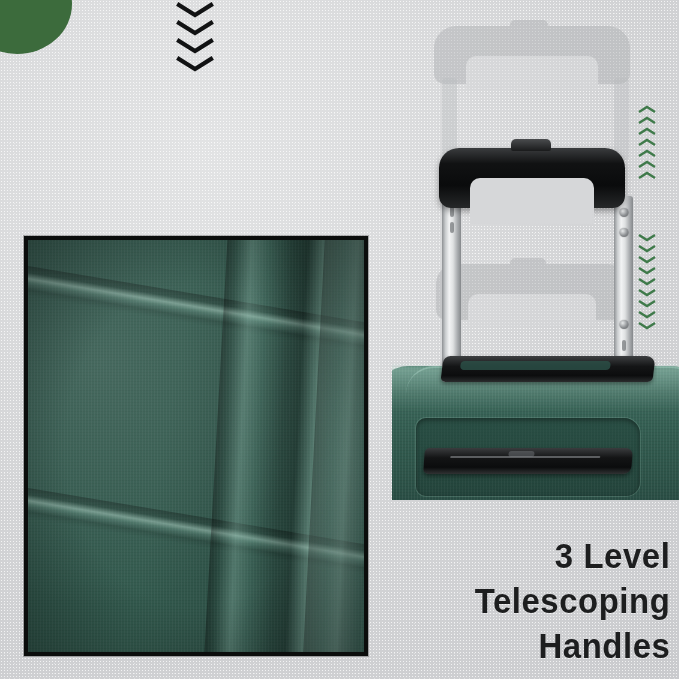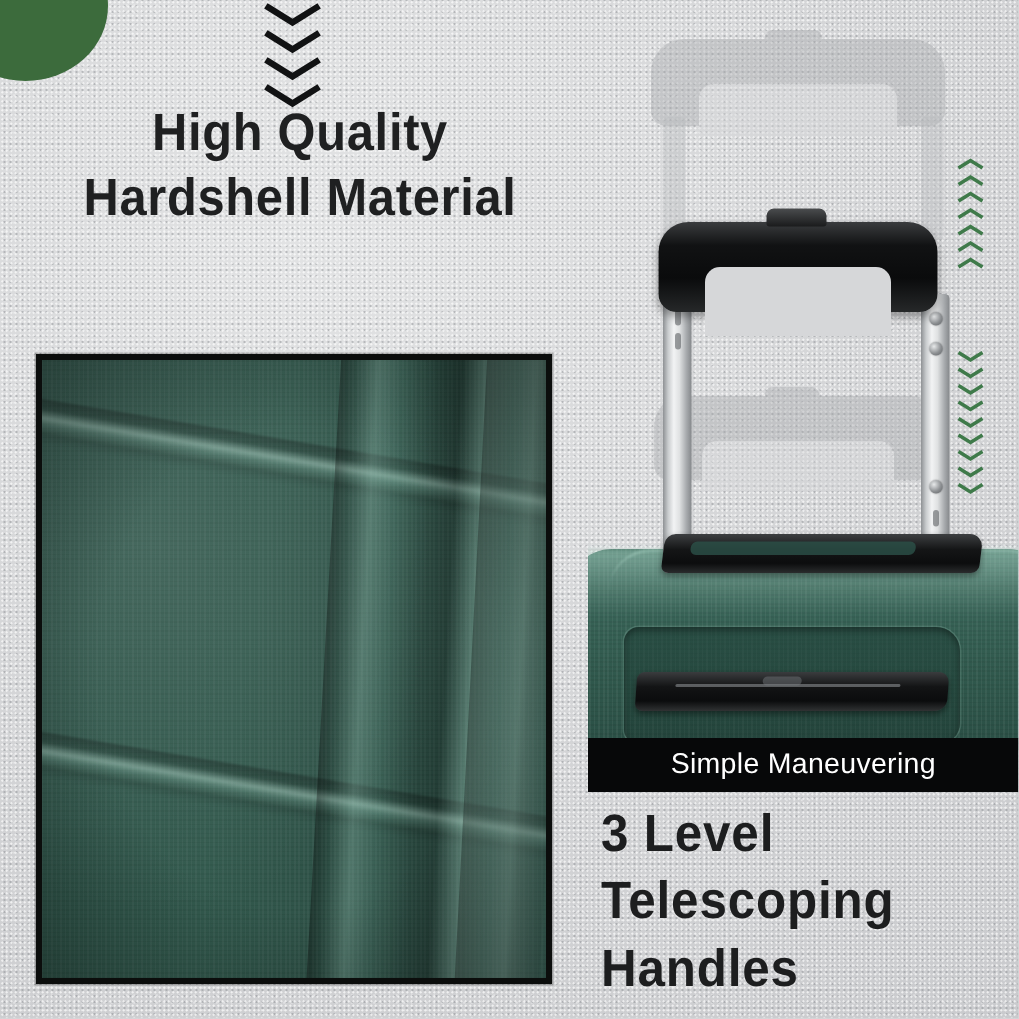--- a/index.html
+++ b/index.html
@@ -260,21 +260,21 @@
     background:#070809;
     display:flex; align-items:center; justify-content:center;
   }
   .caption-bar span{
     color:#fff; font-size:19px; letter-spacing:.2px; font-weight:400;
   }
 
   
   .bottom-head{
     position:absolute; left:392px; top:534px; width:287px; z-index:9;
-    text-align:left; color:#1d1e1f;
+    text-align:right; color:#1d1e1f;
     font-family:"Liberation Sans Narrow","Liberation Sans",sans-serif;
     font-weight:bold; font-size:35px; line-height:1.28;
     letter-spacing:.6px;
     text-shadow:0 1px 0 rgba(255,255,255,.3);
   }
   .bottom-head span{ display:block; transform:scaleX(.94); }
 </style>
 </head>
 <body>
 
@@ -290,24 +290,20 @@
       <path d="M4 3 L20 13 L36 3" fill="none" stroke="#111213" stroke-width="4.2" stroke-linecap="square"></path>
     </svg>
     <svg width="40" height="17" viewBox="0 0 40 17">
       <path d="M4 3 L20 13 L36 3" fill="none" stroke="#111213" stroke-width="4.2" stroke-linecap="square"></path>
     </svg>
     <svg width="40" height="17" viewBox="0 0 40 17">
       <path d="M4 3 L20 13 L36 3" fill="none" stroke="#111213" stroke-width="4.2" stroke-linecap="square"></path>
     </svg>
   </div>
 
-  <div class="headline">
-    <span class="l1">High Quality</span>
-    <span class="l2">Hardshell  Material</span>
-  </div>
 
 
   <div class="tex-frame">
     <div class="tex-base"></div>
     <div class="tex-weave"></div>
     <div class="tex-diag d1"></div>
     <div class="tex-diag d2"></div>
     <div class="tex-vridge"></div>
     <div class="tex-vridge2"></div>
     <div class="tex-gloss"></div>
@@ -418,23 +414,20 @@
         <path d="M3 3 L11 8 L19 3" fill="none" stroke="#3f7a4a" stroke-width="2.4"></path>
       </svg>
     <svg width="22" height="11" viewBox="0 0 22 11">
         <path d="M3 3 L11 8 L19 3" fill="none" stroke="#3f7a4a" stroke-width="2.4"></path>
       </svg>
     <svg width="22" height="11" viewBox="0 0 22 11">
         <path d="M3 3 L11 8 L19 3" fill="none" stroke="#3f7a4a" stroke-width="2.4"></path>
       </svg>
   </div>
 
-  <div class="caption-bar">
-    <span>Simple Maneuvering</span>
-  </div>
 
   <div class="bottom-head">
     <span>3  Level</span>
     <span>Telescoping</span>
     <span>Handles</span>
   </div>
 
 </div>
 
 </body></html>

